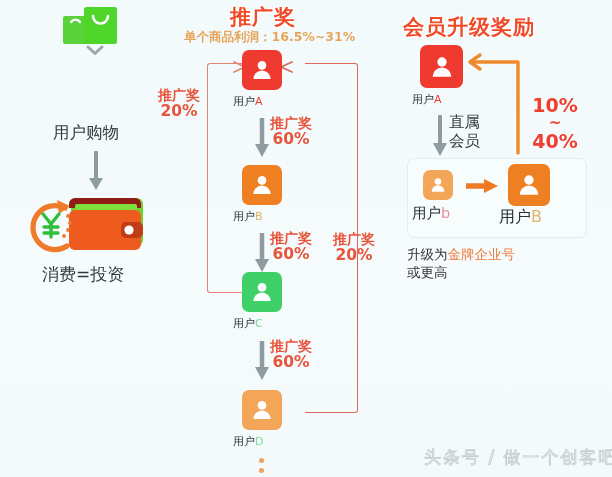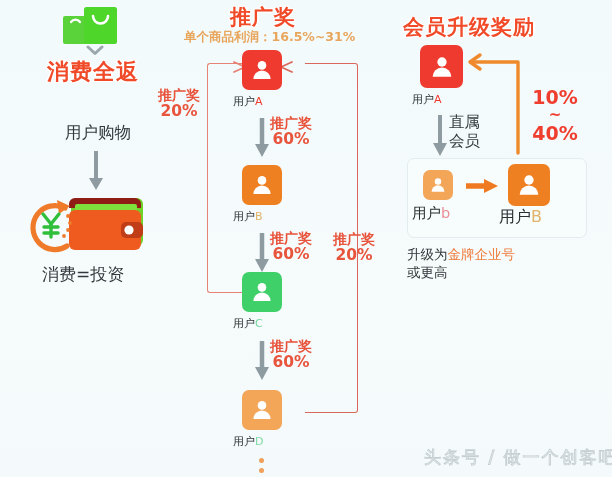--- a/index.html
+++ b/index.html
@@ -61,20 +61,21 @@
     white-space: nowrap;
   }
   .award .pct { display:block; font-size: 15.5px; }
   .red-big {
     font-size: 19px;
     font-weight: bold;
     color: #ef3d2e;
     line-height: 1.05;
     text-align: center;
     white-space: nowrap;
+    margin-top: 8px;
   }
   .note {
     font-size: 13.5px;
     color: #303538;
     line-height: 1.35;
     white-space: nowrap;
   }
   .note .hl { color: #ee7b3a; }
 
   
@@ -128,23 +129,22 @@
         <path d="M31 12 a7.5 7.5 0 0 0 15 0" fill="none" stroke="#ffffff" stroke-width="2.6" stroke-linecap="round"></path>
       </svg>
     </div>
 
     <div class="abs chev" style="left:86px; top:45px;">
       <svg width="18" height="11" viewBox="0 0 18 11">
         <path d="M2 2 L9 8.5 L16 2" fill="none" stroke="#9aa7ac" stroke-width="3" stroke-linecap="round" stroke-linejoin="round"></path>
       </svg>
     </div>
 
-    <div class="abs col-title" style="left:47px; top:57px; font-size:22px;">消费全返</div>
-
-    <div class="abs dark-label" style="left:53px; top:122px; font-size:16.5px;margin-left:12px;">用户购物</div>
+
+    <div class="abs dark-label" style="left:53px; top:122px; font-size:16.5px;">用户购物</div>
 
     <div class="abs gray-arrow" style="left:87px; top:150px;">
       <svg width="18" height="42" viewBox="0 0 18 42">
         <line x1="9" y1="1" x2="9" y2="30" stroke="#8e9ba0" stroke-width="4"></line>
         <path d="M2 28 L9 40 L16 28 Z" fill="#8e9ba0"></path>
       </svg>
     </div>
 
     <div class="abs" style="left:23px; top:192px;">
       <svg width="130" height="62" viewBox="0 0 130 62">

